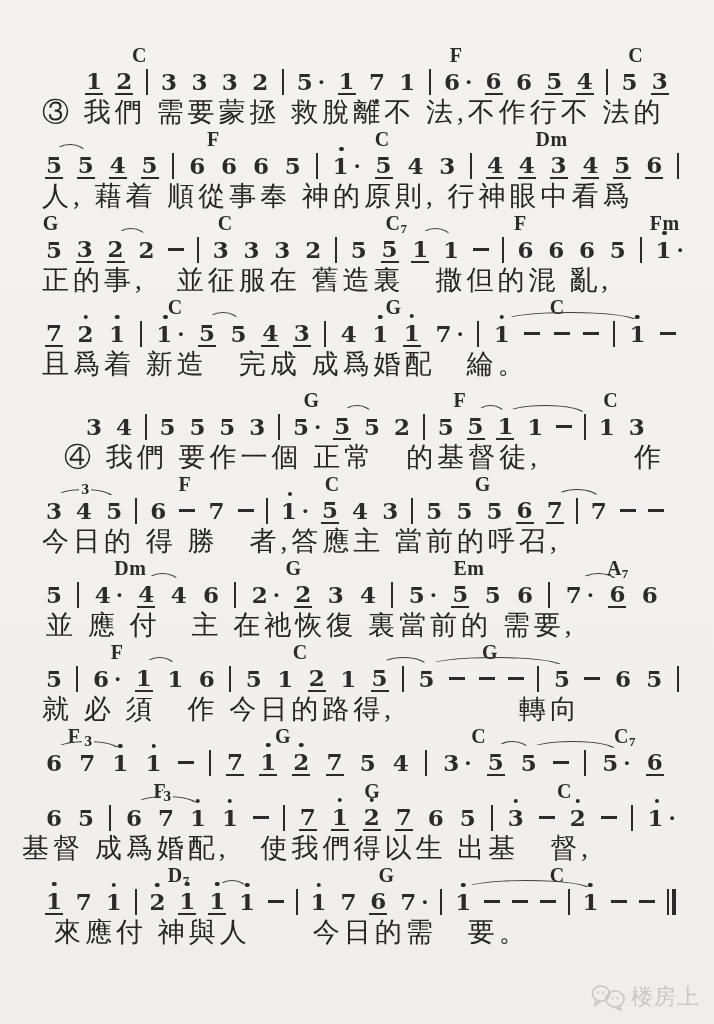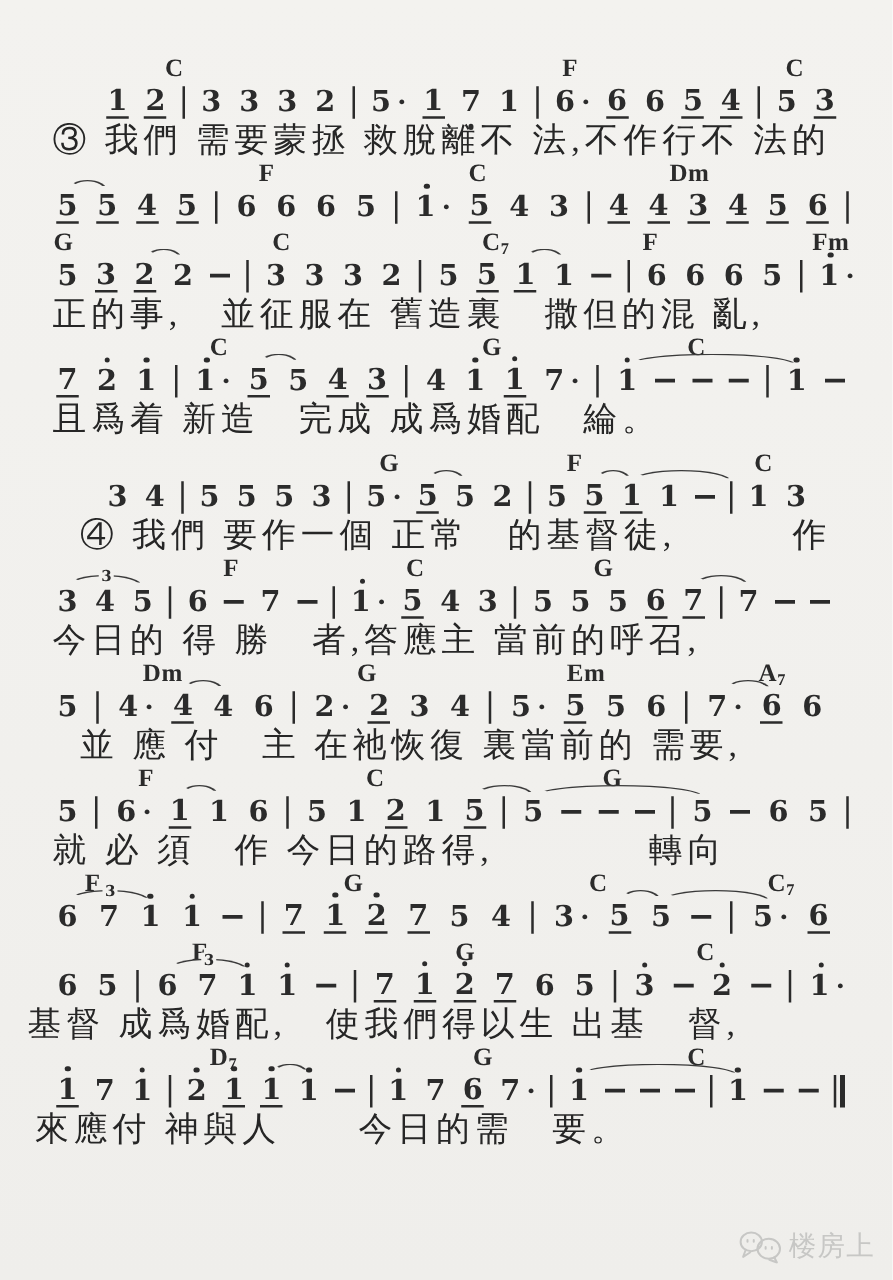--- a/index.html
+++ b/index.html
@@ -201,20 +201,21 @@
           </span>
           <span class="tok">
             <span class="glyph ul">5</span>
           </span>
           <span class="tok">
             <span class="glyph ul">6</span>
           </span>
           <span class="tok bar"></span>
           <div class="tiearc" style="left: 54px; width: 32px; top: -5px;"></div>
         </div>
+        <div class="lyricrow" style="padding-left: 42px;">人, 藉着 順從事奉 神的原則, 行神眼中看爲</div>
       </div>
       <div class="system">
         <div class="chordrow">
           <span class="chord" style="left: 6%;"><span class="root">G</span></span>
           <span class="chord" style="left: 30.5%;"><span class="root">C</span></span>
           <span class="chord" style="left: 54%;"><span class="root">C</span><span class="sub">7</span></span>
           <span class="chord" style="left: 72%;"><span class="root">F</span></span>
           <span class="chord" style="left: 91%;"><span class="root">Fm</span></span>
         </div>
         <div class="noterow" style="padding-left: 45px; padding-right: 30px;">
@@ -548,21 +549,21 @@
           </span>
           <span class="tok">
             <span class="glyph ul">6</span>
           </span>
           <span class="tok">
             <span class="glyph">6</span>
           </span>
           <div class="tiearc" style="left: 146px; width: 33px; top: -5px;"></div>
           <div class="tiearc" style="left: 579.5px; width: 37.5px; top: -5px;"></div>
         </div>
-        <div class="lyricrow" style="padding-left: 64px;">並 應 付　主 在祂恢復 裏當前的 需要,</div>
+        <div class="lyricrow" style="padding-left: 46px;">並 應 付　主 在祂恢復 裏當前的 需要,</div>
       </div>
       <div class="system">
         <div class="chordrow">
           <span class="chord" style="left: 15.5%;"><span class="root">F</span></span>
           <span class="chord" style="left: 41%;"><span class="root">C</span></span>
           <span class="chord" style="left: 67.5%;"><span class="root">G</span></span>
         </div>
         <div class="noterow" style="padding-left: 45px; padding-right: 35px;">
           <span class="tok">
             <span class="glyph">5</span>
@@ -830,21 +831,21 @@
           </span>
           <span class="tok dash"></span>
           <span class="tok dash"></span>
           <span class="tok endbar">
             <i class="b1"></i>
             <i class="b2"></i>
           </span>
           <div class="tiearc" style="left: 217px; width: 30px; top: -5px;"></div>
           <div class="tiearc" style="left: 463px; width: 127px; top: -5px;"></div>
         </div>
-        <div class="lyricrow" style="padding-left: 28px;">來應付 神與人　　今日的需　要。</div>
+        <div class="lyricrow" style="padding-left: 42px; margin-left: 12px;">來應付 神與人　　今日的需　要。</div>
       </div>
     </div>
 
   <div class="watermark">
     <svg width="36" height="27" viewBox="0 0 36 27" fill="none" stroke="#c7c7c5" stroke-width="1.6" stroke-linecap="round" stroke-linejoin="round">
       <ellipse cx="11" cy="9.5" rx="8.5" ry="7.5"></ellipse>
       <path d="M6.5 16 L4.5 21.5 L10 18"></path>
       <line x1="8" y1="8" x2="8" y2="9.4"></line>
       <line x1="13" y1="8" x2="13" y2="9.4"></line>
       <ellipse cx="25" cy="15" rx="9" ry="8"></ellipse>

